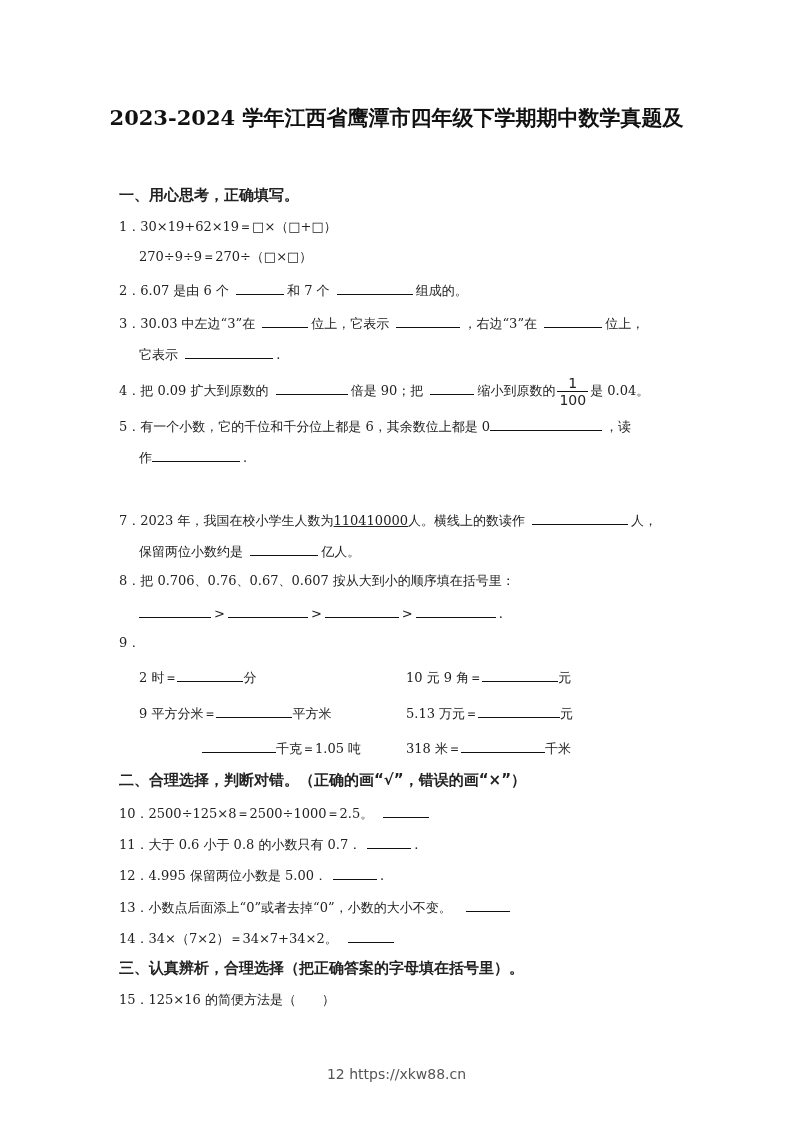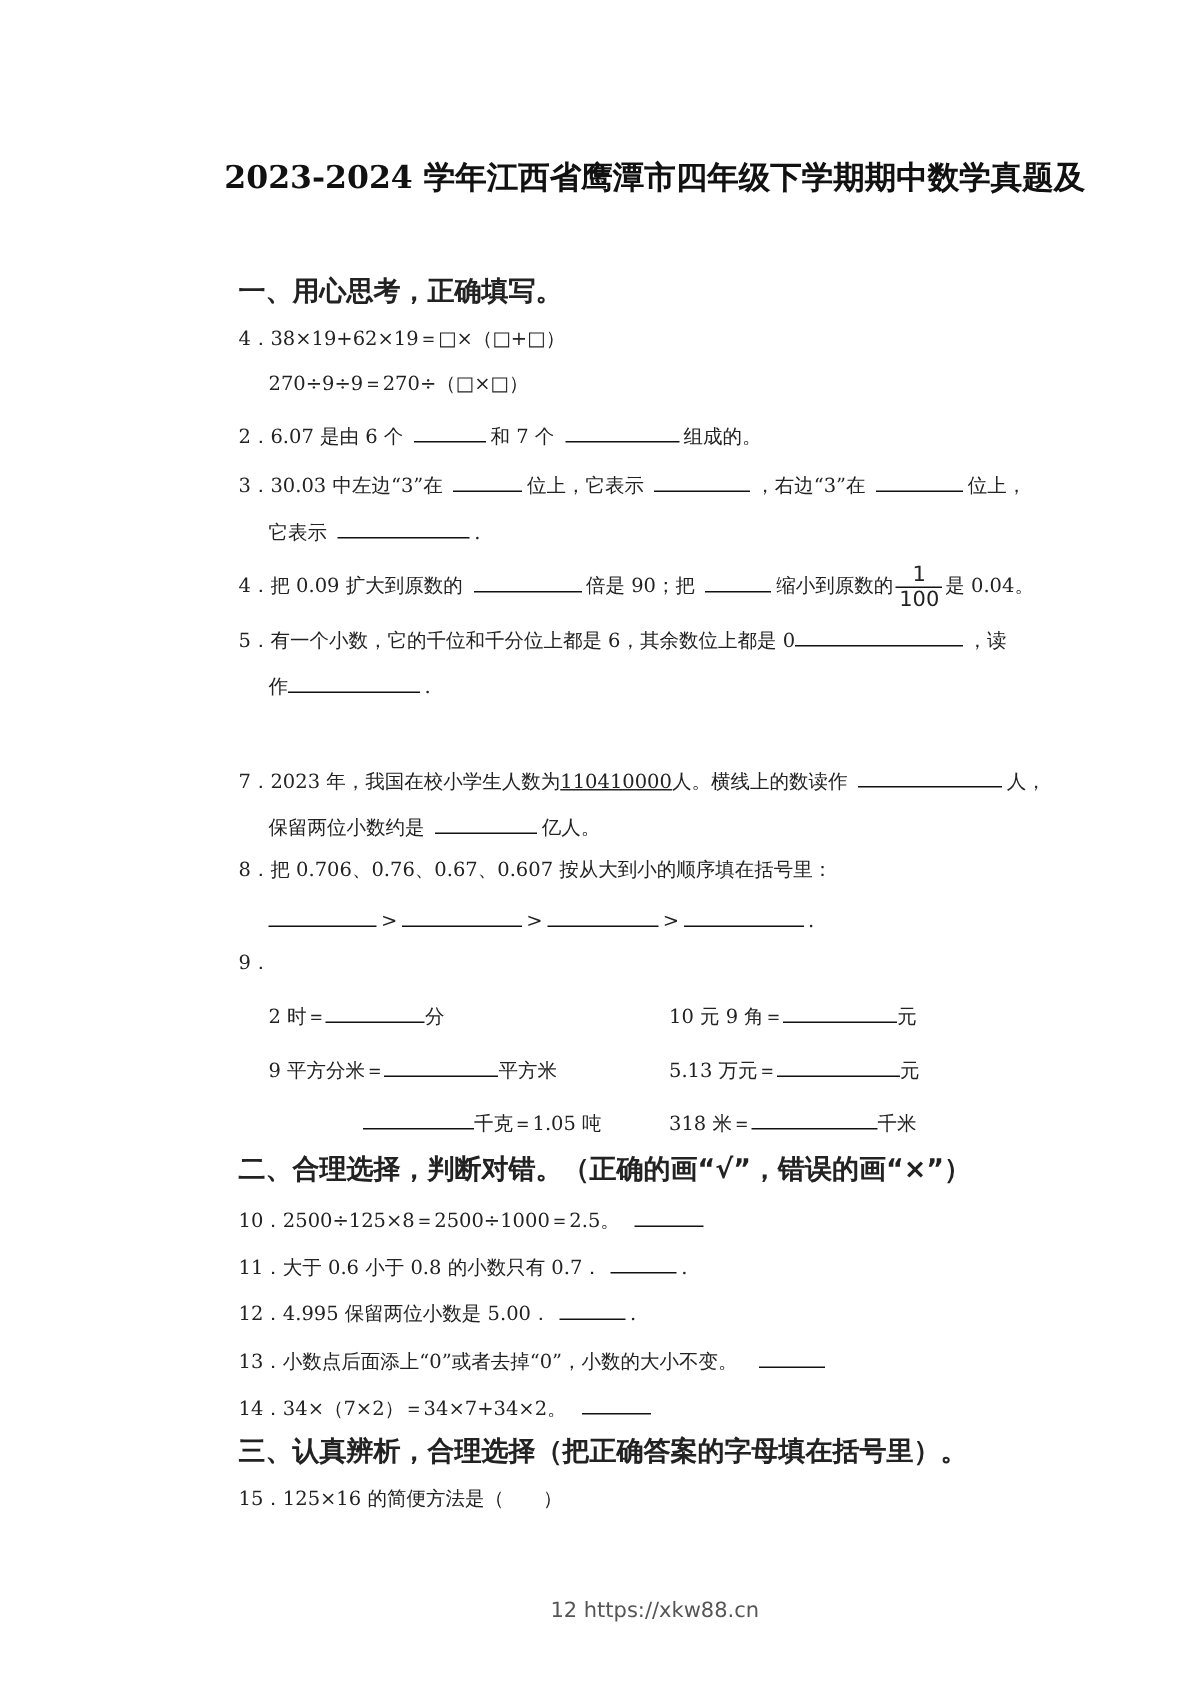--- a/index.html
+++ b/index.html
@@ -1,29 +1,29 @@
 <!DOCTYPE html>
 <html><head>
 <meta charset="utf-8">
 <style>
   html, body { margin: 0; padding: 0; background: #ffffff; }
   body {
     width: 793px; height: 1122px; position: relative; overflow: hidden;
     font-family: "DejaVu Serif", "Liberation Serif", serif;
     color: #1a1a1a;
   }
-  .page { position: absolute; left: 0; top: 0; width: 679px; height: 1122px; margin-left: 40px; }
+  .page { position: absolute; left: 0; top: 0; width: 679px; height: 1122px; }
   .title {
     position: absolute; left: 0; width: 793px; text-align: center;
     font-family: "DejaVu Serif", serif; font-weight: bold; font-size: 21px; color: #111;
   }
   .line {
     position: absolute; white-space: nowrap; font-size: 13px; line-height: 18px; color: #222;
   }
-  .section { font-weight: bold; font-family: "DejaVu Sans", sans-serif; font-size: 18px; }
+  .section { font-weight: bold; font-family: "DejaVu Sans", sans-serif; font-size: 15px; }
   .blank {
     display: inline-block; border-bottom: 1px solid #111; height: 14px; vertical-align: baseline;
     margin: 0 3px;
   }
   .u { text-decoration: underline; }
   .frac { display: inline-block; vertical-align: middle; text-align: center; font-family: "DejaVu Sans", sans-serif; font-size: 14px; line-height: 16px; margin: 0 2px; }
   .frac .num { display: block; border-bottom: 1px solid #111; padding: 0 2px; }
   .frac .den { display: block; padding: 0 2px; }
   .footer {
     position: absolute; left: 0; width: 793px; top: 1066px; text-align: center;
@@ -32,21 +32,21 @@
 </style>
 </head>
 <body>
 
 <div class="page">
 
   <div class="title" style="top:104px;">2023-2024 学年江西省鹰潭市四年级下学期期中数学真题及</div>
 
   <div class="line section" style="left:119px; top:186px;">一、用心思考，正确填写。</div>
 
-  <div class="line" style="left:119px; top:218px;">4．38×19+62×19＝□×（□+□）</div>
+  <div class="line" style="left:119px; top:218px;">1．30×19+62×19＝□×（□+□）</div>
   <div class="line" style="left:139px; top:248px;">270÷9÷9＝270÷（□×□）</div>
 
   <div class="line" style="left:119px; top:280px;">
     <span>2．6.07 是由 6 个</span>
     <span class="blank" style="width:48px;"></span><span>和 7 个</span>
     <span class="blank" style="width:76px;"></span><span>组成的。</span>
   </div>
 
   <div class="line" style="left:119px; top:313px;">
     <span>3．30.03 中左边“3”在</span>

